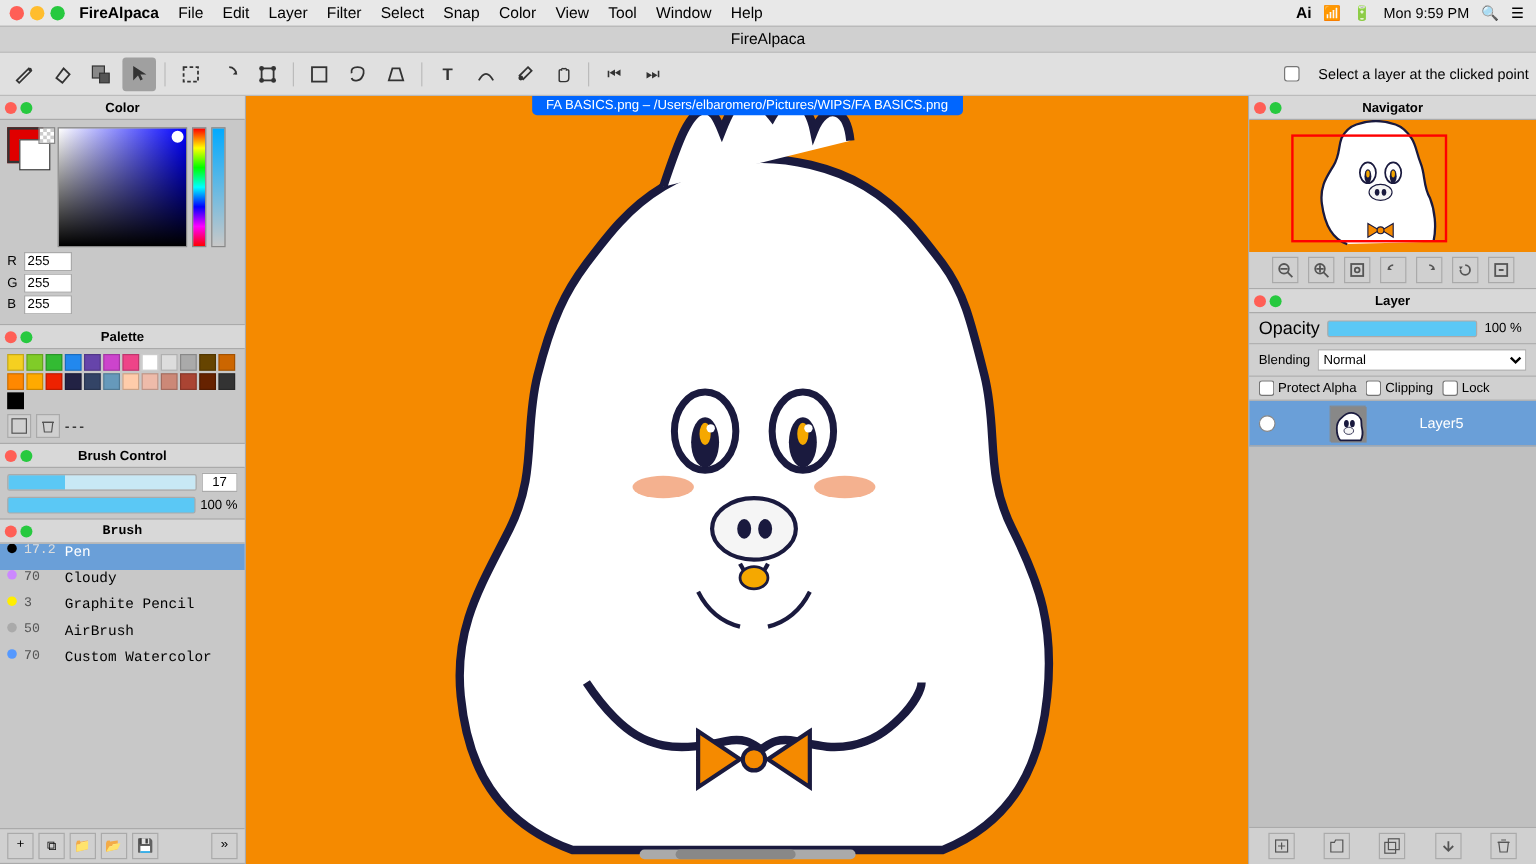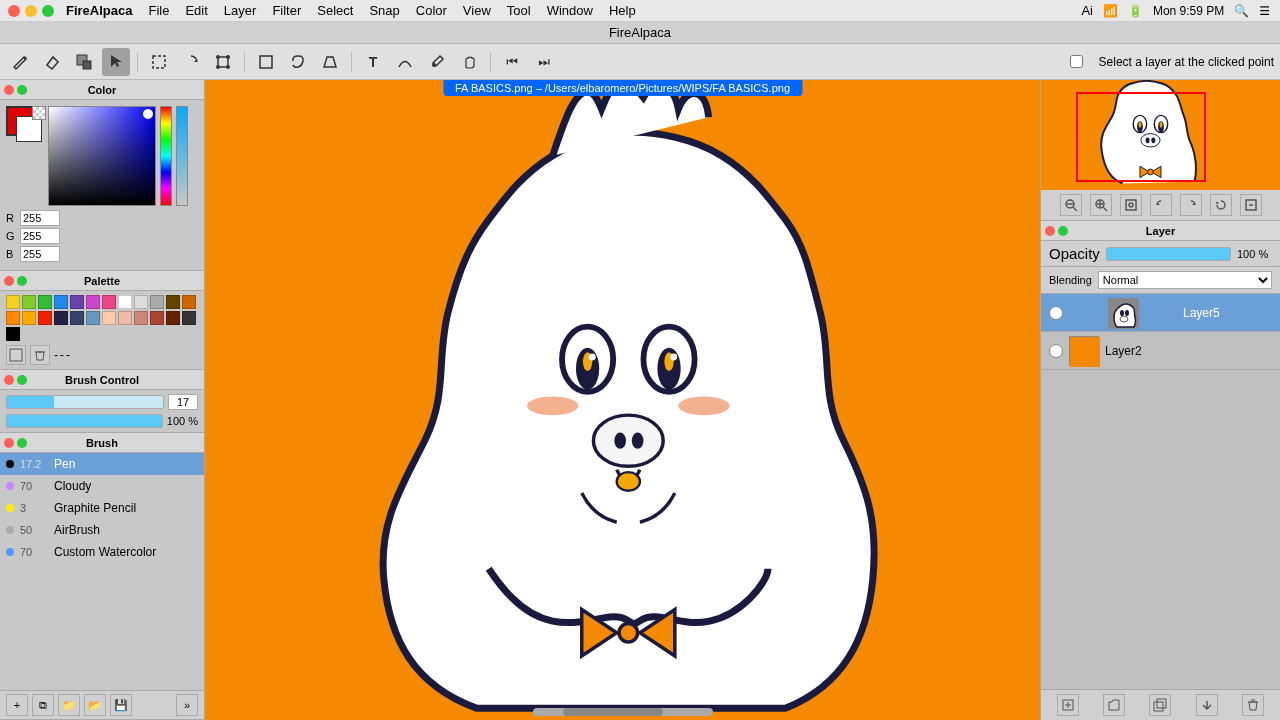--- a/index.html
+++ b/index.html
@@ -86,24 +86,24 @@
     .palette-text { font-size: 12px; letter-spacing: 2px; }
 
     
     #brush-control { padding: 4px 6px; }
     .brush-size-row { display: flex; align-items: center; gap: 4px; margin-bottom: 4px; }
     .brush-num { width: 30px; font-size: 11px; text-align: center; border: 1px solid #aaa; background: white; height: 16px; }
     .brush-opacity-row { display: flex; align-items: center; gap: 4px; }
     .brush-pct { font-size: 11px; }
 
     
-    #brush-section { flex: 1; overflow: hidden; display: flex; flex-direction: column; }
+    #brush-section { flex: 1; overflow: hidden; display: flex; flex-direction: column; font-family: Liberation Mono, monospace; }
     .brush-list { overflow-y: auto; flex: 1; }
     .brush-item {
-      display: flex; align-items: center; height: 22px; padding: 0 6px; gap: 6px;
+      display: flex; height: 22px; padding: 0 6px; gap: 6px;
       cursor: pointer; font-size: 12px;
     }
     .brush-item.selected { background: #6a9fd8; color: white; }
     .brush-dot { width: 8px; height: 8px; border-radius: 50%; flex-shrink: 0; }
     .brush-size-label { font-size: 11px; color: #555; width: 28px; flex-shrink: 0; }
     .brush-item.selected .brush-size-label { color: #ddd; }
 
     
     #canvas-area { flex: 1; position: relative; background: #888; overflow: hidden; }
     #canvas-title-bar {
@@ -174,21 +174,21 @@
     <span class="menu-item">Filter</span>
     <span class="menu-item">Select</span>
     <span class="menu-item">Snap</span>
     <span class="menu-item">Color</span>
     <span class="menu-item">View</span>
     <span class="menu-item">Tool</span>
     <span class="menu-item">Window</span>
     <span class="menu-item">Help</span>
   </div>
   <div class="menubar-right">
-    <span style="font-size:13px;font-weight:normal;">Ai</span>
+    <span style="font-size:13px;font-weight:bold;">Ai</span>
     <span>📶</span>
     <span>🔋</span>
     <span>Mon 9:59 PM</span>
     <span>🔍</span>
     <span>☰</span>
   </div>
 </div>
 
 <div id="titlebar">
   <span>FireAlpaca</span>
@@ -499,20 +499,27 @@
       </svg>
     </div>
     <div class="canvas-scrollbar-h">
       <div class="canvas-scrollbar-h-thumb"></div>
     </div>
   </div>
 
   <div id="right-panel">
 
     <div id="navigator">
+      <div class="panel-header">
+        <div class="panel-close-btns">
+          <div class="panel-close-btn panel-close-red"></div>
+          <div class="panel-close-btn panel-close-green"></div>
+        </div>
+        <span>Navigator</span>
+      </div>
       <div class="nav-preview">
         <svg viewBox="0 0 200 120" width="200" height="115">
           <rect width="200" height="120" fill="#f58a00"></rect>
 
           <path d="M60,110 C45,105 40,90 38,75 C36,60 42,52 48,42 C54,32 52,26 55,18 C58,12 62,8 68,6 C74,4 80,3 85,3 C90,3 96,4 102,6 C108,8 112,12 116,18 C120,24 120,30 124,40 C128,50 126,60 132,70 C136,80 138,95 135,108" fill="white" stroke="#1a1a3e" stroke-width="2"></path>
           <ellipse cx="78" cy="48" rx="7" ry="9" fill="white" stroke="#1a1a3e" stroke-width="1.5"></ellipse>
           <ellipse cx="78" cy="51" rx="3" ry="6" fill="#1a1a3e"></ellipse>
           <ellipse cx="78" cy="49" rx="1.5" ry="3" fill="#f5a800"></ellipse>
           <ellipse cx="100" cy="48" rx="7" ry="9" fill="white" stroke="#1a1a3e" stroke-width="1.5"></ellipse>
           <ellipse cx="100" cy="51" rx="3" ry="6" fill="#1a1a3e"></ellipse>
@@ -589,40 +596,47 @@
         <div style="flex:1;height:14px;background:#5bc8f5;border:1px solid #aaa;border-radius:2px;"></div>
         <span style="font-size:11px;width:35px;">100 %</span>
       </div>
       <div style="padding:4px 8px;background:#d0d0d0;border-bottom:1px solid #aaa;display:flex;align-items:center;gap:6px;">
         <span style="font-size:11px;">Blending</span>
         <select class="blending-select" style="flex:1;font-size:11px;height:18px;background:white;border:1px solid #aaa;">
           <option>Normal</option>
           <option>Multiply</option>
           <option>Screen</option>
         </select>
+      </div>
+      <div class="layer-checkboxes">
+        <div class="layer-check">
+          <input type="checkbox" style="">
+          <span>Protect Alpha</span>
+        </div>
+        <div class="layer-check">
+          <input type="checkbox" style="">
+          <span>Clipping</span>
+        </div>
+        <div class="layer-check">
+          <input type="checkbox" style="">
+          <span>Lock</span>
+        </div>
       </div>
       <div class="layer-list" id="layer-list">
           <div class="layer-item selected">
       <div class="layer-vis"></div>
       <div class="layer-thumb"><svg viewBox="0 0 30 30" width="30" height="30">
                 <rect width="30" height="30" fill="#888"></rect>
                 <path d="M8,28 C6,26 5,22 5,18 C5,14 6,12 8,10 C10,8 11,7 13,6 C15,5 17,5 17,5 C17,5 19,5 21,6 C23,7 24,8 25,10 C26,12 25,14 26,18 C27,22 26,26 25,28Z" fill="white" stroke="#1a1a3e" stroke-width="1.5"></path>
                 <ellipse cx="13" cy="14" rx="2" ry="3" fill="#1a1a3e"></ellipse>
                 <ellipse cx="18" cy="14" rx="2" ry="3" fill="#1a1a3e"></ellipse>
                 <ellipse cx="15" cy="20" rx="4" ry="3" fill="#f5f5f5" stroke="#1a1a3e" stroke-width="0.7"></ellipse>
               </svg></div>
       <span class="layer-name">Layer5</span>
     </div>
-          <div class="layer-item">
-      <div class="layer-vis"></div>
-      <div class="layer-thumb"><svg viewBox="0 0 30 30" width="30" height="30">
-                <rect width="30" height="30" fill="#f58a00"></rect>
-              </svg></div>
-      <span class="layer-name">Layer2</span>
-    </div>
         </div>
       <div class="layer-footer">
         <div class="layer-foot-btn">
           <svg width="14" height="14" viewBox="0 0 14 14">
               <rect x="2" y="2" width="10" height="10" fill="none" stroke="#555" stroke-width="1"></rect>
               <line x1="7" y1="4" x2="7" y2="10" stroke="#555" stroke-width="1"></line>
               <line x1="4" y1="7" x2="10" y2="7" stroke="#555" stroke-width="1"></line>
             </svg>
         </div>
         <div class="layer-foot-btn">

